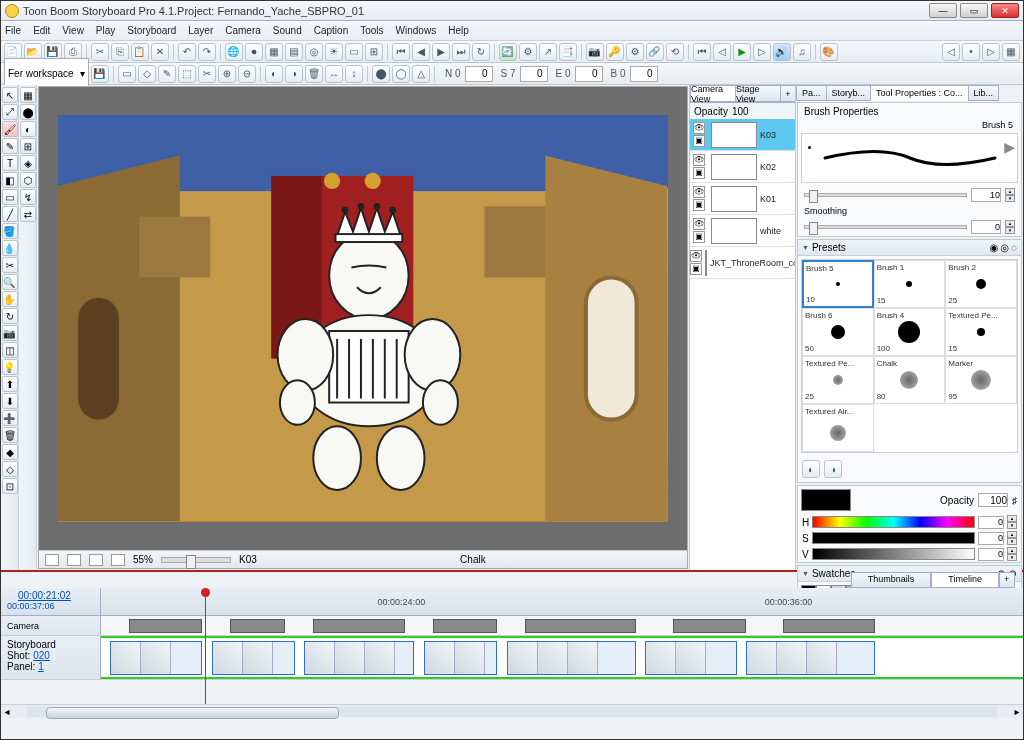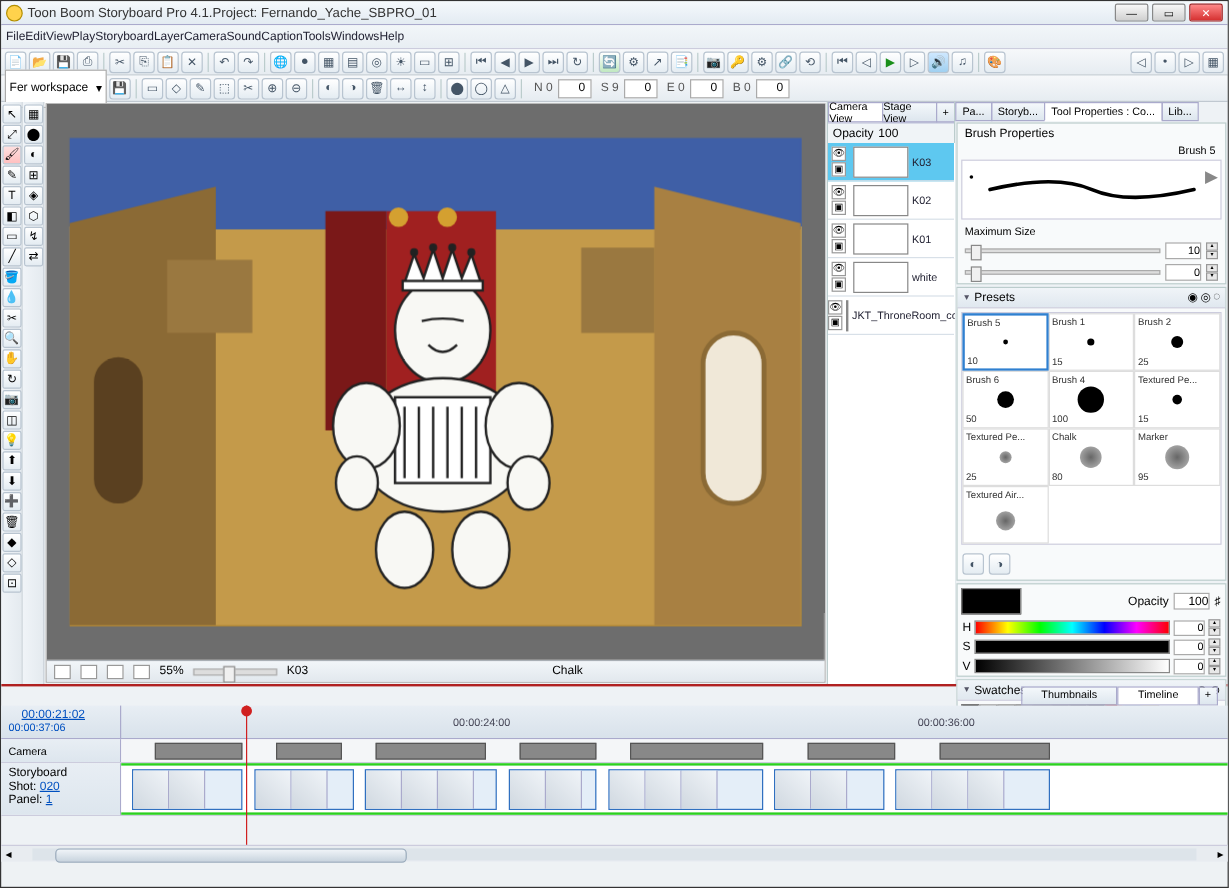--- a/index.html
+++ b/index.html
@@ -3,21 +3,21 @@
 <meta charset="utf-8">
 <style>
 * { box-sizing: border-box; margin: 0; padding: 0; font-family: Tahoma, Arial, sans-serif; font-size: 10px; }
 body { width: 1024px; height: 740px; background: #eef2f4; overflow: hidden; border: 1px solid #333; }
 .titlebar { height: 20px; background: linear-gradient(#f5f9fc,#e3ebf2); display:flex; align-items:center; padding:0 4px; border-bottom:1px solid #aac; }
 .titlebar .icon { width:14px; height:14px; background:#ffd24c; border-radius:50%; margin-right:4px; border:1px solid #b38f00;}
 .titlebar .title { flex:1; color:#333; font-size:11px; }
 .winbtns { display:flex; gap:3px; }
 .winbtns div { width:28px; height:15px; border:1px solid #888; background:linear-gradient(#f8f8f8,#d0d0d0); display:flex; align-items:center; justify-content:center; font-size:9px; border-radius:2px; }
 .winbtns .close { background:linear-gradient(#f88,#d53030); color:#fff; border-color:#a02020;}
-.menubar { height:20px; background:linear-gradient(#f2f6f9,#e8eef3); display:flex; align-items:center; padding:0 4px; gap:0; border-bottom:1px solid #ccd; }
+.menubar { height:20px; background:linear-gradient(#f2f6f9,#e8eef3); display:flex; align-items:center; padding:0 4px; gap:12px; border-bottom:1px solid #ccd; }
 .menubar span { color:#223; }
 .toolbar { height:22px; background:linear-gradient(#f6f8fa,#e6ecf1); display:flex; align-items:center; padding:0 3px; gap:2px; border-bottom:1px solid #c0c8d0; }
 .tbtn { width:18px; height:18px; border:1px solid #b8c4d0; background:linear-gradient(#fff,#e4ecf2); border-radius:3px; display:flex; align-items:center; justify-content:center; font-size:10px; color:#456; }
 .wksel { height:32px; border:1px solid #aaa; background:#fff; padding:0 3px; display:flex; align-items:center; min-width:85px; }
 .coordbox { height:16px; border:1px solid #aaa; background:#fff; padding:0 4px; display:flex; align-items:center; margin-left:2px; min-width:28px; justify-content:flex-end;}
 .lbl { color:#555; margin-left:6px; }
 .main { display:flex; height:485px; }
 .lefttools { width:18px; background:linear-gradient(90deg,#f0f4f8,#e4eaef); border-right:1px solid #c8d0d8; display:flex; flex-direction:column; gap:1px; padding:2px 1px; }
 .lt { width:16px; height:16px; border:1px solid #b8c4d0; background:linear-gradient(#fff,#e4ecf2); border-radius:2px; display:flex; align-items:center; justify-content:center; }
 .canvaswrap { flex:1; display:flex; flex-direction:column; background:#fff; border:1px solid #aaa; margin:1px; }
@@ -197,21 +197,21 @@
   <div class="tbtn">🗑</div>
   <div class="tbtn">↔</div>
   <div class="tbtn">↕</div>
   <div class="sep"></div>
   <div class="tbtn">⬤</div>
   <div class="tbtn">◯</div>
   <div class="tbtn">△</div>
   <div class="sep"></div>
   <span class="lbl">N 0</span>
     <div class="coordbox">0</div>
-  <span class="lbl">S 9</span>
+  <span class="lbl">S 7</span>
     <div class="coordbox">0</div>
   <span class="lbl">E 0</span>
     <div class="coordbox">0</div>
   <span class="lbl">B 0</span>
     <div class="coordbox">0</div>
 </div>
 
 <div class="main">
 
   <div class="lefttools">
@@ -375,29 +375,29 @@
     <div class="section">
       <div style="padding:3px 6px;font-size:10px">Brush Properties</div>
       <div style="text-align:right;padding:0 8px;font-size:9px">Brush 5</div>
       <div class="brushprev">
         <svg width="180" height="30">
             <path d="M5 15 Q 60 2 90 15 T 175 15" stroke="#000" stroke-width="3" fill="none" stroke-linecap="round"></path>
           </svg>
         <div style="position:absolute;left:6px;top:12px;width:3px;height:3px;background:#000;border-radius:50%"></div>
         <div style="position:absolute;right:2px;top:5px;font-size:14px;color:#888">▶</div>
       </div>
-      <div style="padding:2px 6px;font-size:9px">Maximum Size</div>
       <div class="numrow">
         <div class="slider"></div>
         <input value="10" style="">
         <div class="spinbtns">
             <div>▴</div>
             <div>▾</div>
           </div>
       </div>
+      <div style="padding:2px 6px;font-size:9px">Smoothing</div>
       <div class="numrow">
         <div class="slider"></div>
         <input value="0" style="">
         <div class="spinbtns">
             <div>▴</div>
             <div>▾</div>
           </div>
       </div>
     </div>
 

